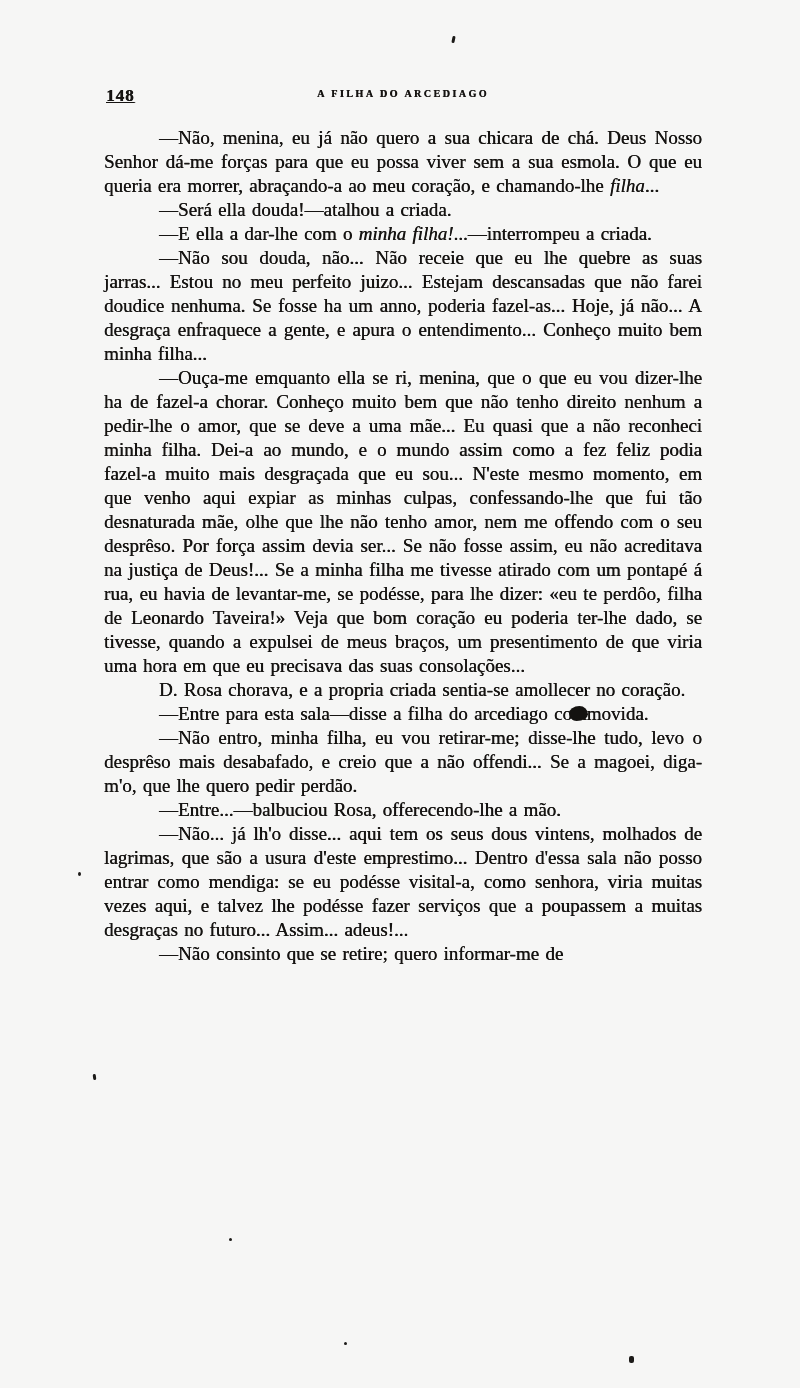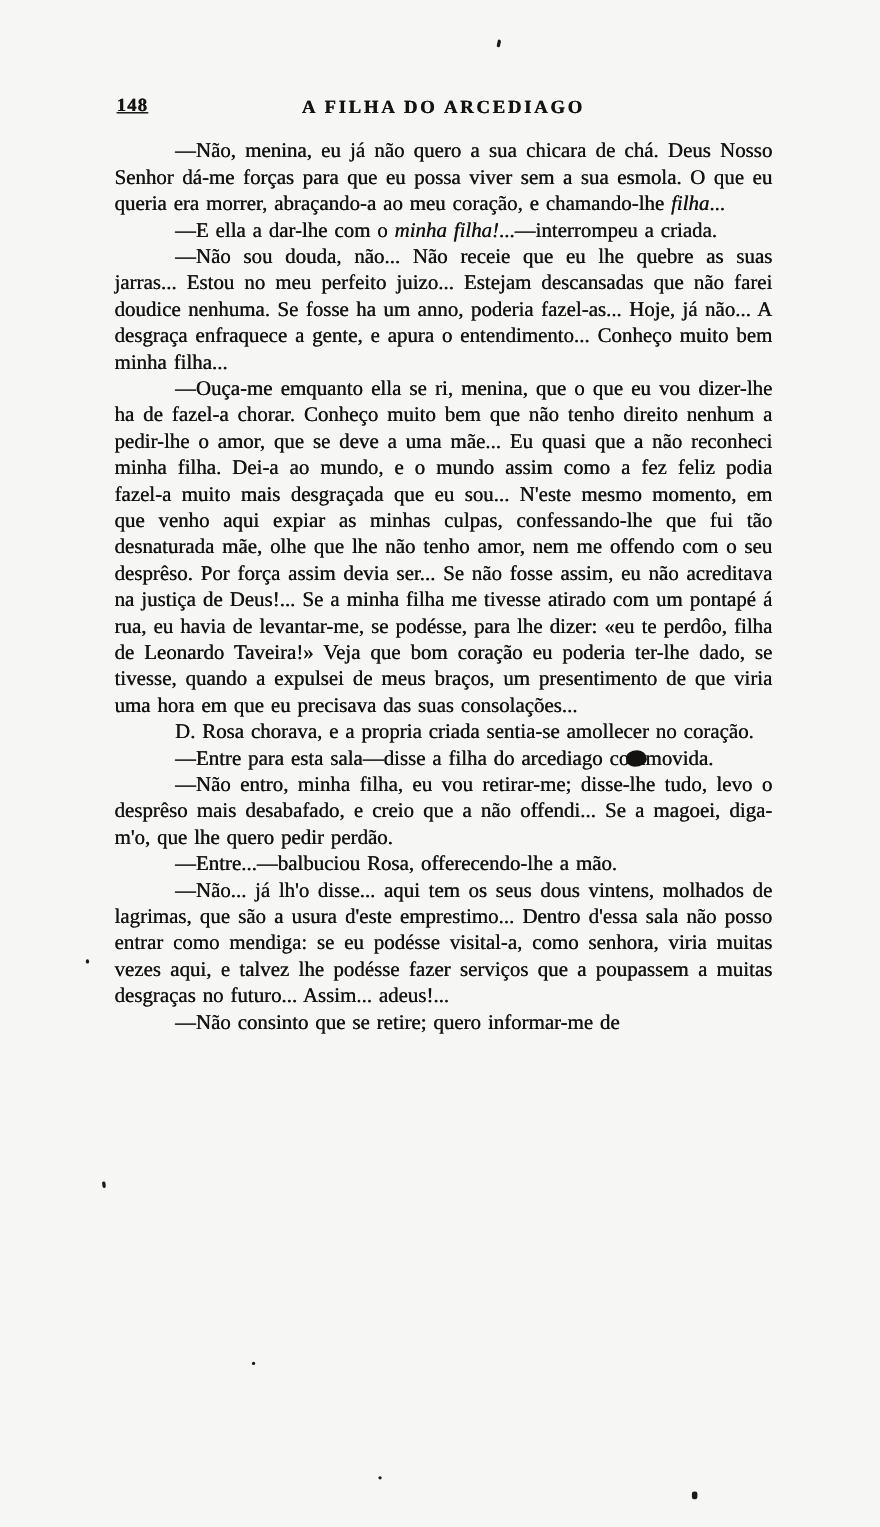--- a/index.html
+++ b/index.html
@@ -31,21 +31,21 @@
     top: 0;
     font-size: 17px;
     font-weight: bold;
     letter-spacing: 1px;
     text-shadow: 0.4px 0 0 currentColor;
     text-decoration: underline;
   }
   .running-title {
     display: block;
     text-align: center;
-    font-size: 17px;
+    font-size: 10px;
     font-weight: bold;
     letter-spacing: 2.5px;
     text-shadow: 0.4px 0 0 currentColor;
     padding-top: 2px;
   }
   
   .body-text {
     position: absolute;
     top: 126px;
     left: 104px;
@@ -91,20 +91,21 @@
 
 <div class="scan-page">
 
   <header class="running-head">
     <span class="page-number">148</span>
     <span class="running-title">A FILHA DO ARCEDIAGO</span>
   </header>
 
   <main class="body-text" id="paragraphs">
       <p><span>—Não, menina, eu já não quero a sua chicara de chá. Deus Nosso Senhor dá-me forças para que eu possa viver sem a sua esmola. O que eu queria era morrer, abraçando-a ao meu coração, e chamando-lhe </span><i>filha</i><span>...</span></p>
+      <p><span>—Será ella douda!—atalhou a criada.</span></p>
       <p><span>—E ella a dar-lhe com o </span><i>minha filha!</i><span>...—interrompeu a criada.</span></p>
       <p><span>—Não sou douda, não... Não receie que eu lhe quebre as suas jarras... Estou no meu perfeito juizo... Estejam descansadas que não farei doudice nenhuma. Se fosse ha um anno, poderia fazel-as... Hoje, já não... A desgraça enfraquece a gente, e apura o entendimento... Conheço muito bem minha filha...</span></p>
       <p><span>—Ouça-me emquanto ella se ri, menina, que o que eu vou dizer-lhe ha de fazel-a chorar. Conheço muito bem que não tenho direito nenhum a pedir-lhe o amor, que se deve a uma mãe... Eu quasi que a não reconheci minha filha. Dei-a ao mundo, e o mundo assim como a fez feliz podia fazel-a muito mais desgraçada que eu sou... N'este mesmo momento, em que venho aqui expiar as minhas culpas, confessando-lhe que fui tão desnaturada mãe, olhe que lhe não tenho amor, nem me offendo com o seu desprêso. Por força assim devia ser... Se não fosse assim, eu não acreditava na justiça de Deus!... Se a minha filha me tivesse atirado com um pontapé á rua, eu havia de levantar-me, se podésse, para lhe dizer: «eu te perdôo, filha de Leonardo Taveira!» Veja que bom coração eu poderia ter-lhe dado, se tivesse, quando a expulsei de meus braços, um presentimento de que viria uma hora em que eu precisava das suas consolações...</span></p>
       <p><span>D. Rosa chorava, e a propria criada sentia-se amollecer no coração.</span></p>
       <p><span>—Entre para esta sala—disse a filha do arcediago co</span><span class="ink-blot">m</span><span>movida.</span></p>
       <p><span>—Não entro, minha filha, eu vou retirar-me; disse-lhe tudo, levo o desprêso mais desabafado, e creio que a não offendi... Se a magoei, diga-m'o, que lhe quero pedir perdão.</span></p>
       <p><span>—Entre...—balbuciou Rosa, offerecendo-lhe a mão.</span></p>
       <p><span>—Não... já lh'o disse... aqui tem os seus dous vintens, molhados de lagrimas, que são a usura d'este emprestimo... Dentro d'essa sala não posso entrar como mendiga: se eu podésse visital-a, como senhora, viria muitas vezes aqui, e talvez lhe podésse fazer serviços que a poupassem a muitas desgraças no futuro... Assim... adeus!...</span></p>
       <p><span>—Não consinto que se retire; quero informar-me de</span></p>
     </main>

